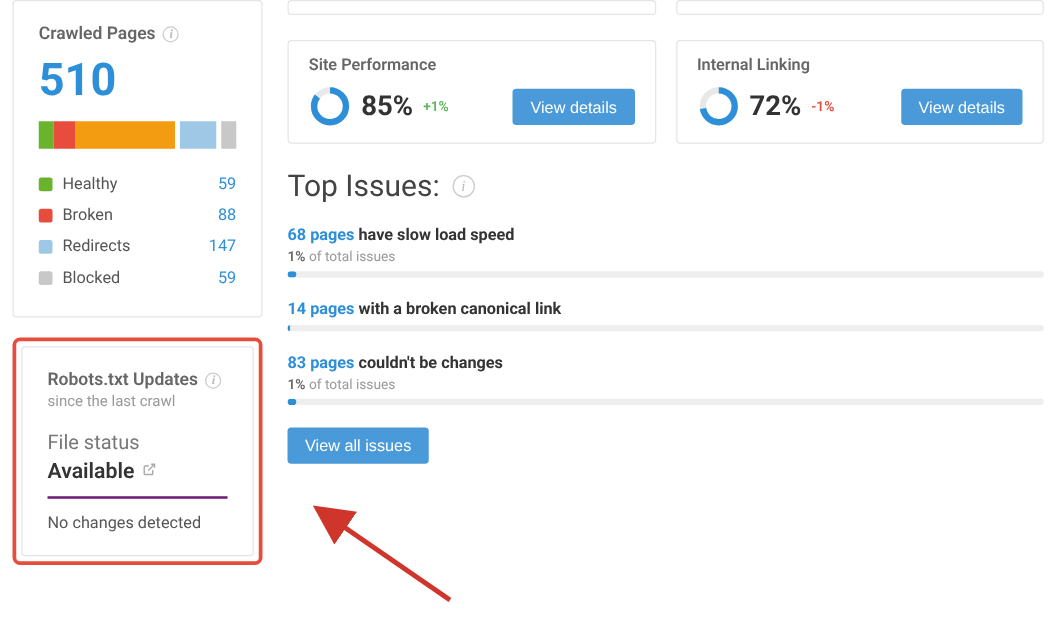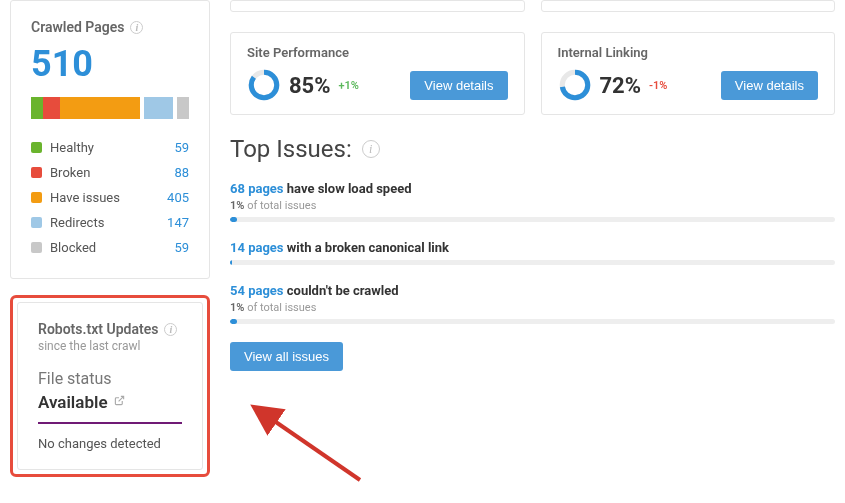--- a/index.html
+++ b/index.html
@@ -77,27 +77,20 @@
           </div>
         <div class="legend-row">
             <div class="legend-left">
               <span class="sq" style="background:#e74c3c"></span>
               <span class="legend-label">Broken</span>
             </div>
             <span class="legend-val">88</span>
           </div>
         <div class="legend-row">
             <div class="legend-left">
-              <span class="sq" style="background:#f39c12"></span>
-              <span class="legend-label">Have issues</span>
-            </div>
-            <span class="legend-val">405</span>
-          </div>
-        <div class="legend-row">
-            <div class="legend-left">
               <span class="sq" style="background:#9fc8e6"></span>
               <span class="legend-label">Redirects</span>
             </div>
             <span class="legend-val">147</span>
           </div>
         <div class="legend-row">
             <div class="legend-left">
               <span class="sq" style="background:#c8c8c8"></span>
               <span class="legend-label">Blocked</span>
             </div>
@@ -177,21 +170,21 @@
           <div class="prog-fill" style="width:1.2%"></div>
         </div>
     </div>
     <div class="issue">
       <div class="issue-title"><strong><span class="issue-link">14 pages</span><span> with a broken canonical link</span></strong></div>
       <div class="prog">
           <div class="prog-fill" style="width:0.3%"></div>
         </div>
     </div>
     <div class="issue">
-      <div class="issue-title"><strong><span class="issue-link">54 pages</span><span> couldn't be crawled</span></strong></div>
+      <div class="issue-title"><strong><span class="issue-link">83 pages</span><span> couldn't be changes</span></strong></div>
       <div class="issue-sub"><span class="pct">1%</span><span> of total issues</span></div>
       <div class="prog">
           <div class="prog-fill" style="width:1.2%"></div>
         </div>
     </div>
 
     <button class="btn">View all issues</button>
   </div>
 </div>
 

